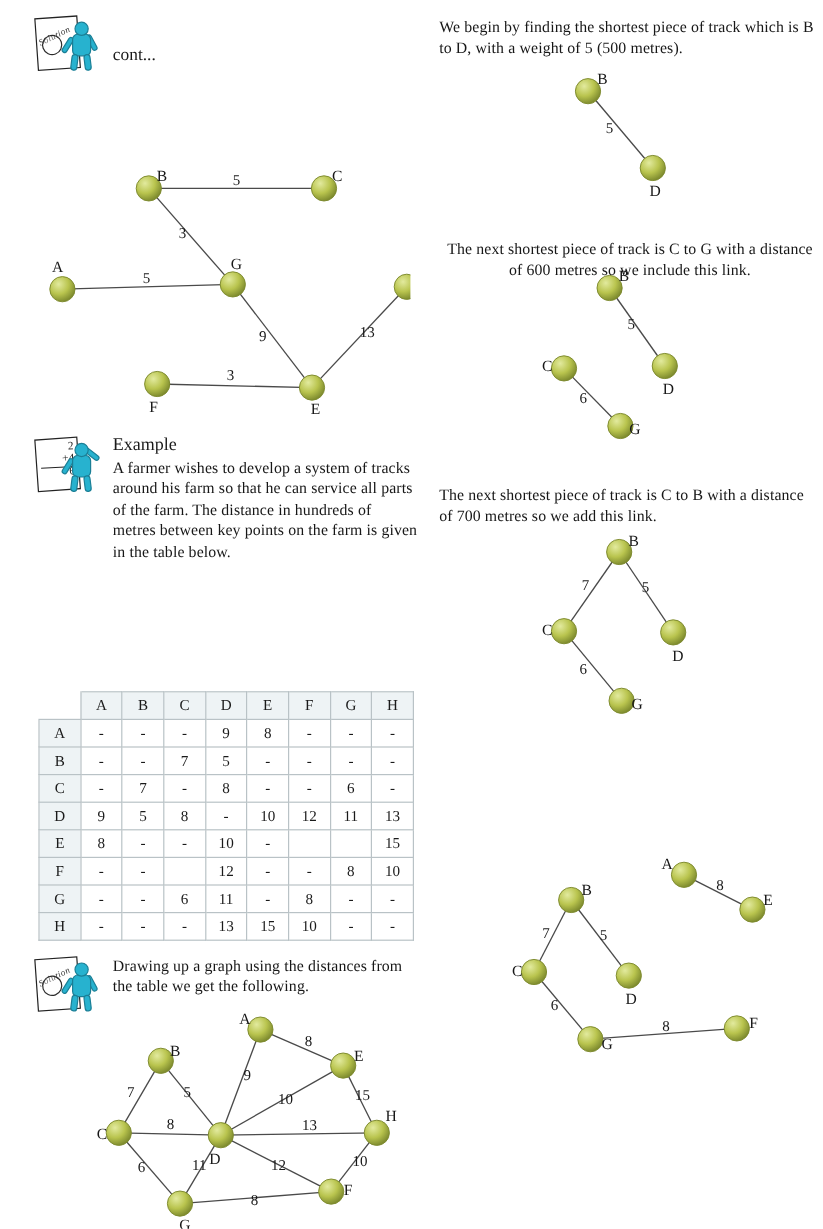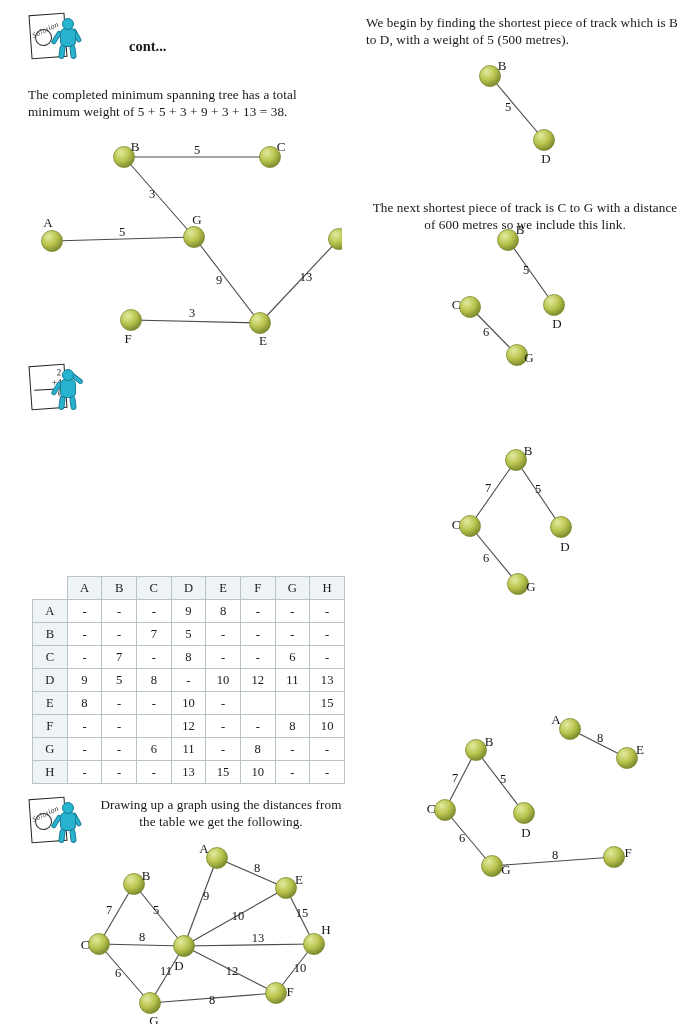--- a/index.html
+++ b/index.html
@@ -27,23 +27,22 @@
     letter-spacing: 0.1px;
   }
 
   
   .callout { position: relative; min-height: 42px; }
   .callout .icon-slot {
     position: absolute; left: 0; top: 0;
     width: 62px; height: 50px;
   }
   .callout .heading {
-    font-weight: bold;
+    font-weight: normal;
     font-size: 14.5px;
-    margin-left: 35px;
   }
   .cont-head { padding-left: 66px; padding-top: 26px; }
   .ex-head   { padding-left: 66px; }
   .ex-head .heading { font-size: 15px; }
 
   
   .mascot { position: relative; width: 62px; height: 50px; }
   .mascot .sheet {
     position: absolute; left: 2px; top: 2px;
     width: 36px; height: 44px;
@@ -146,21 +145,20 @@
             <div class="body"></div>
               <div class="head"></div>
             <div class="leg l"></div>
               <div class="leg r"></div>
           </div>
         </div>
       </div>
       <div class="heading">cont...</div>
     </div>
 
-    <div class="para" style="position:absolute; left:28px; top:86px; width:318px;">The completed minimum spanning tree has a total minimum weight of 5 + 5 + 3 + 9 + 3 + 13 = 38.</div>
 
     <div class="graph" style="position:absolute; left:12px; top:132px;">
       <svg id="svg-mst_result" width="330" height="215" viewBox="0 0 330 215" aria-label="completed minimum spanning tree">
           <defs>
             <radialGradient id="nodeGrad-mst_result" cx="35%" cy="30%" r="72%">
               <stop offset="0%" stop-color="#e2ea9e"></stop>
               <stop offset="55%" stop-color="#b9c44e"></stop>
               <stop offset="100%" stop-color="#7d8a2e"></stop>
             </radialGradient>
           </defs>
@@ -206,20 +204,24 @@
           <div class="figure">
             <div class="arm l"></div>
               <div class="arm r"></div>
             <div class="body"></div>
               <div class="head"></div>
             <div class="leg l"></div>
               <div class="leg r"></div>
           </div>
         </div>
       </div>
+      <div class="heading">Example</div>
+      <div class="para" style="width:254px; margin-top:1px;">
+        <span>A farmer wishes to develop a system of tracks around his farm so that he can service all parts of the farm.  The distance in hundreds of metres between key points on the farm is given in the table below.</span>
+      </div>
     </div>
 
 
     <div style="position:absolute; left:32px; top:576px;">
       <table class="dist">
         <thead>
           <tr id="dist-head-row">
               <th class="corner"></th>
               <th>A</th>
               <th>B</th>
@@ -333,21 +335,21 @@
           <div class="figure">
             <div class="arm l"></div>
               <div class="arm r"></div>
             <div class="body"></div>
               <div class="head"></div>
             <div class="leg l"></div>
               <div class="leg r"></div>
           </div>
         </div>
       </div>
-      <div class="para" style="padding-left:66px; width:320px;text-align:center;">Drawing up a graph using the distances from the table we get the following.</div>
+      <div class="para" style="padding-left:66px; width:320px;">Drawing up a graph using the distances from the table we get the following.</div>
     </div>
 
     <div class="graph" style="position:absolute; left:62px; top:836px;">
       <svg id="svg-full_graph" width="290" height="200" viewBox="0 0 290 200" aria-label="full weighted graph">
           <defs>
             <radialGradient id="nodeGrad-full_graph" cx="35%" cy="30%" r="72%">
               <stop offset="0%" stop-color="#e2ea9e"></stop>
               <stop offset="55%" stop-color="#b9c44e"></stop>
               <stop offset="100%" stop-color="#7d8a2e"></stop>
             </radialGradient>
@@ -439,20 +441,21 @@
           <text x="88" y="12" font-family="&quot;Liberation Serif&quot;, serif" font-size="13" fill="#171717" text-anchor="middle">B</text>
           <circle cx="122" cy="83" r="10.5" fill="url(#nodeGrad-step2)" stroke="#7d8a2e" stroke-width="0.8"></circle>
           <text x="125" y="106" font-family="&quot;Liberation Serif&quot;, serif" font-size="13" fill="#171717" text-anchor="middle">D</text>
           <circle cx="38" cy="85" r="10.5" fill="url(#nodeGrad-step2)" stroke="#7d8a2e" stroke-width="0.8"></circle>
           <text x="24" y="87" font-family="&quot;Liberation Serif&quot;, serif" font-size="13" fill="#171717" text-anchor="middle">C</text>
           <circle cx="85" cy="133" r="10.5" fill="url(#nodeGrad-step2)" stroke="#7d8a2e" stroke-width="0.8"></circle>
           <text x="97" y="140" font-family="&quot;Liberation Serif&quot;, serif" font-size="13" fill="#171717" text-anchor="middle">G</text>
         </svg>
     </div>
 
+    <div class="para" style="position:absolute; left:0; top:404px; width:318px;">The next shortest piece of track is C to B with a distance of 700 metres so we add this link.</div>
 
     <div class="graph" style="position:absolute; left:62px; top:444px;">
       <svg id="svg-step3" width="200" height="160" viewBox="0 0 200 160" aria-label="step 3 graph">
           <defs>
             <radialGradient id="nodeGrad-step3" cx="35%" cy="30%" r="72%">
               <stop offset="0%" stop-color="#e2ea9e"></stop>
               <stop offset="55%" stop-color="#b9c44e"></stop>
               <stop offset="100%" stop-color="#7d8a2e"></stop>
             </radialGradient>
           </defs>

